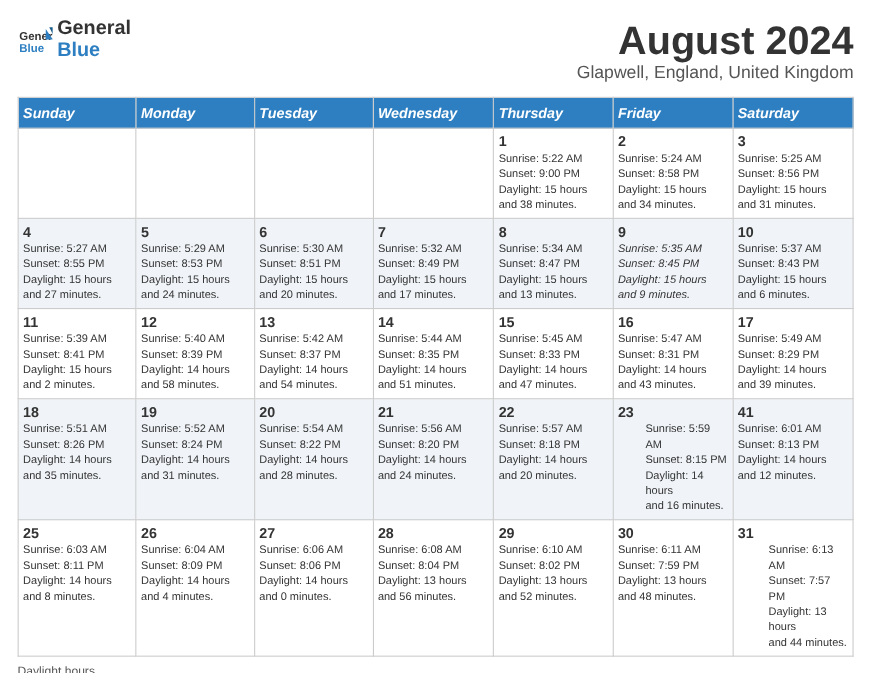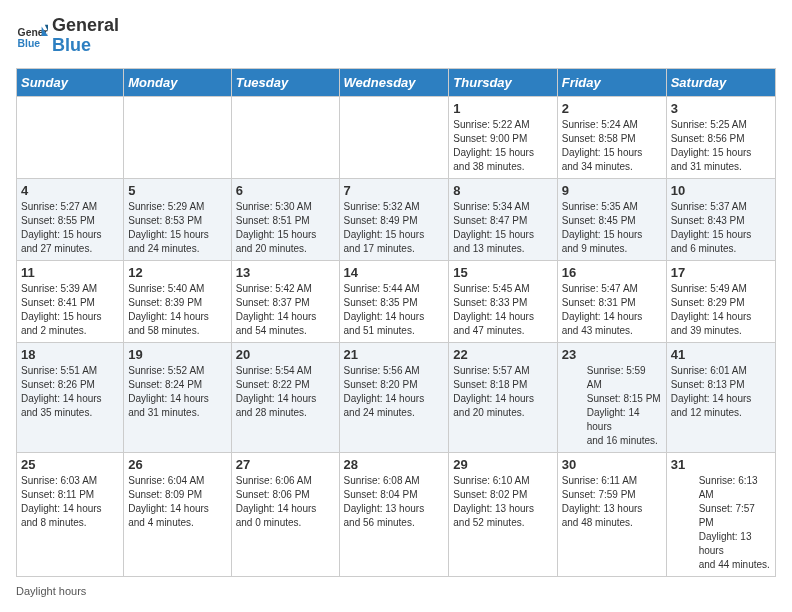--- a/index.html
+++ b/index.html
@@ -97,20 +97,24 @@
       <text x="2" y="20" font-size="13" font-weight="bold" fill="#333">General</text>
       <text x="2" y="34" font-size="13" font-weight="bold" fill="#2d7fc1">Blue</text>
       <polygon points="32,8 40,20 32,20" fill="#2d7fc1"></polygon>
       <polygon points="36,6 40,14 40,6" fill="#1a5c8a"></polygon>
     </svg>
     <div class="logo-text">
       <span>General</span>
       <span style="color:#2d7fc1">Blue</span>
     </div>
   </div>
+  <div class="title-block">
+    <div class="month-title">August 2024</div>
+    <div class="location">Glapwell, England, United Kingdom</div>
+  </div>
 </div>
 
 <table class="calendar">
   <thead>
     <tr>
     <th>Sunday</th>
         <th>Monday</th>
         <th>Tuesday</th>
         <th>Wednesday</th>
         <th>Thursday</th>
@@ -177,21 +181,21 @@
         </td>
         <td class="alt-row">
           <div class="day-number">8</div>
           <div class="day-info" style="white-space: pre-line;">Sunrise: 5:34 AM
 Sunset: 8:47 PM
 Daylight: 15 hours
 and 13 minutes.</div>
         </td>
         <td class="alt-row">
           <div class="day-number">9</div>
-          <div class="day-info" style="white-space: pre-line;">Sunrise: 5:35 AM
+          <div class="day-info" style="white-space: pre-line; font-style: italic;">Sunrise: 5:35 AM
 Sunset: 8:45 PM
 Daylight: 15 hours
 and 9 minutes.</div>
         </td>
         <td class="alt-row">
           <div class="day-number">10</div>
           <div class="day-info" style="white-space: pre-line;">Sunrise: 5:37 AM
 Sunset: 8:43 PM
 Daylight: 15 hours
 and 6 minutes.</div>

